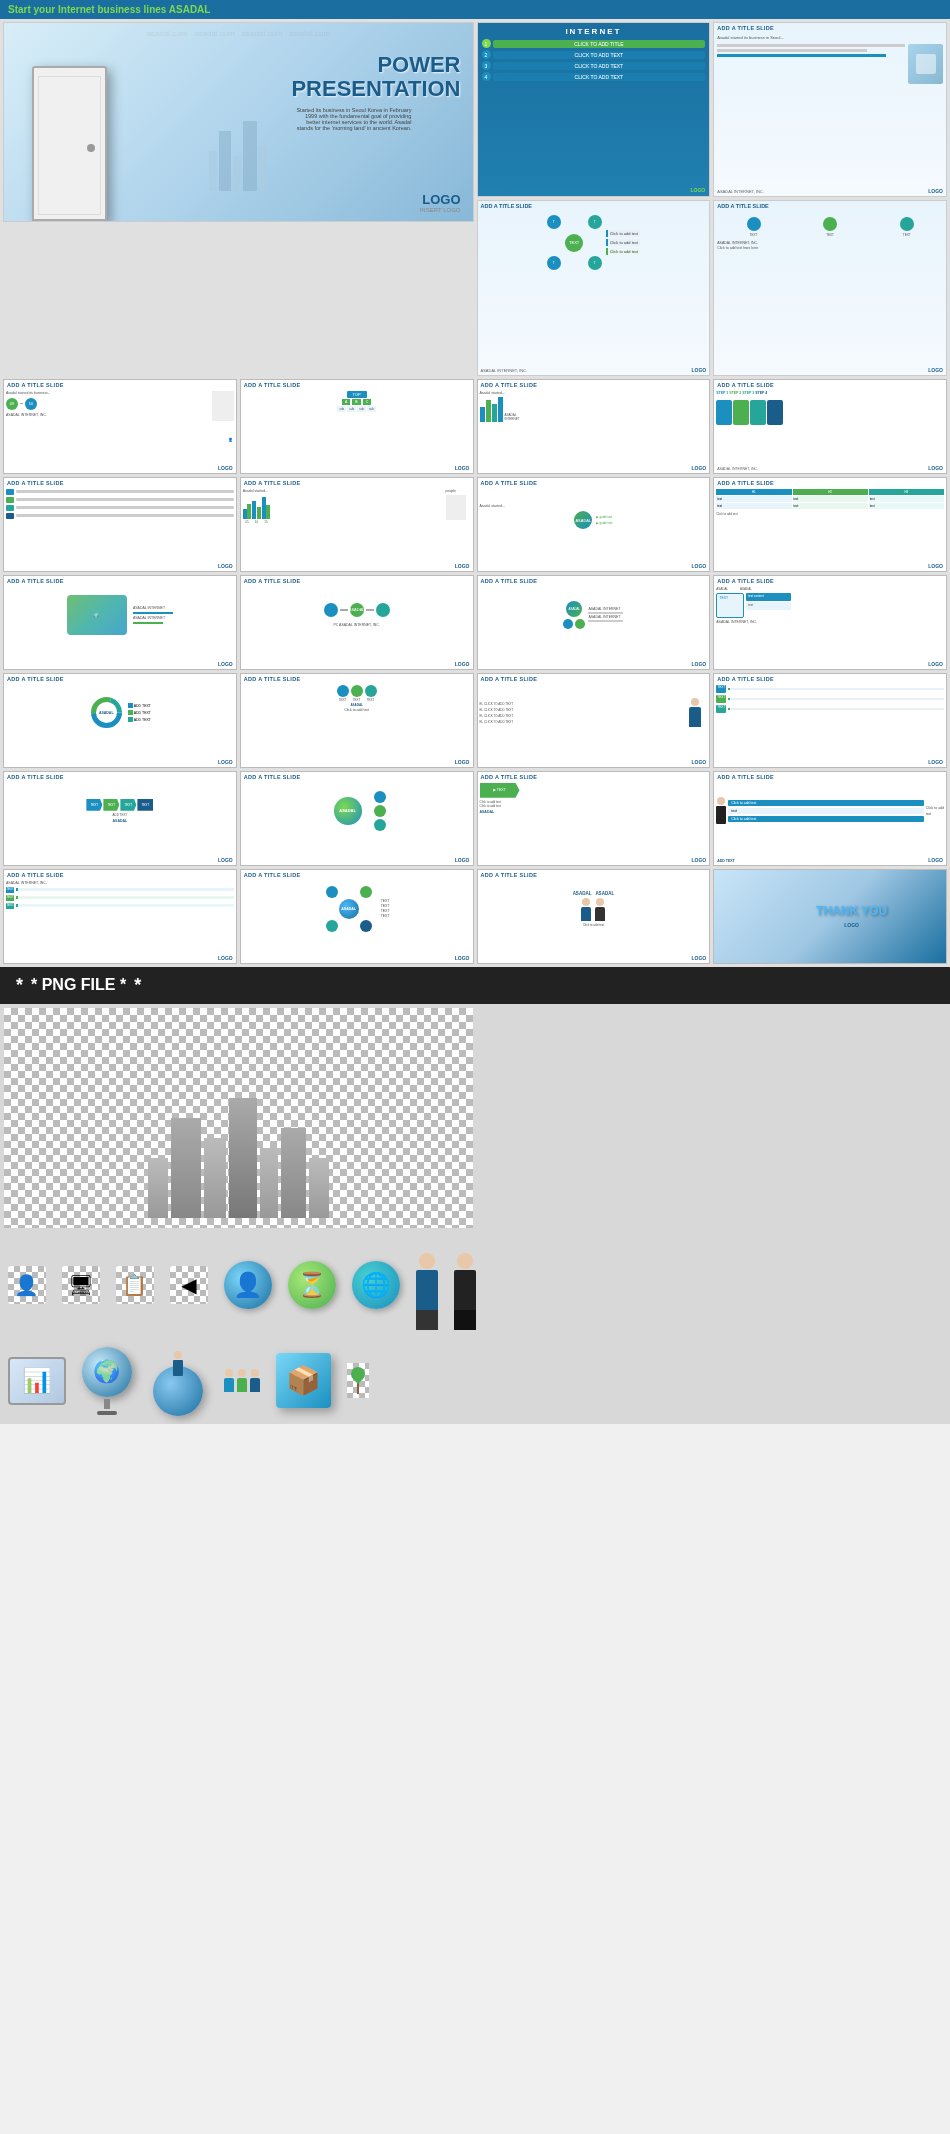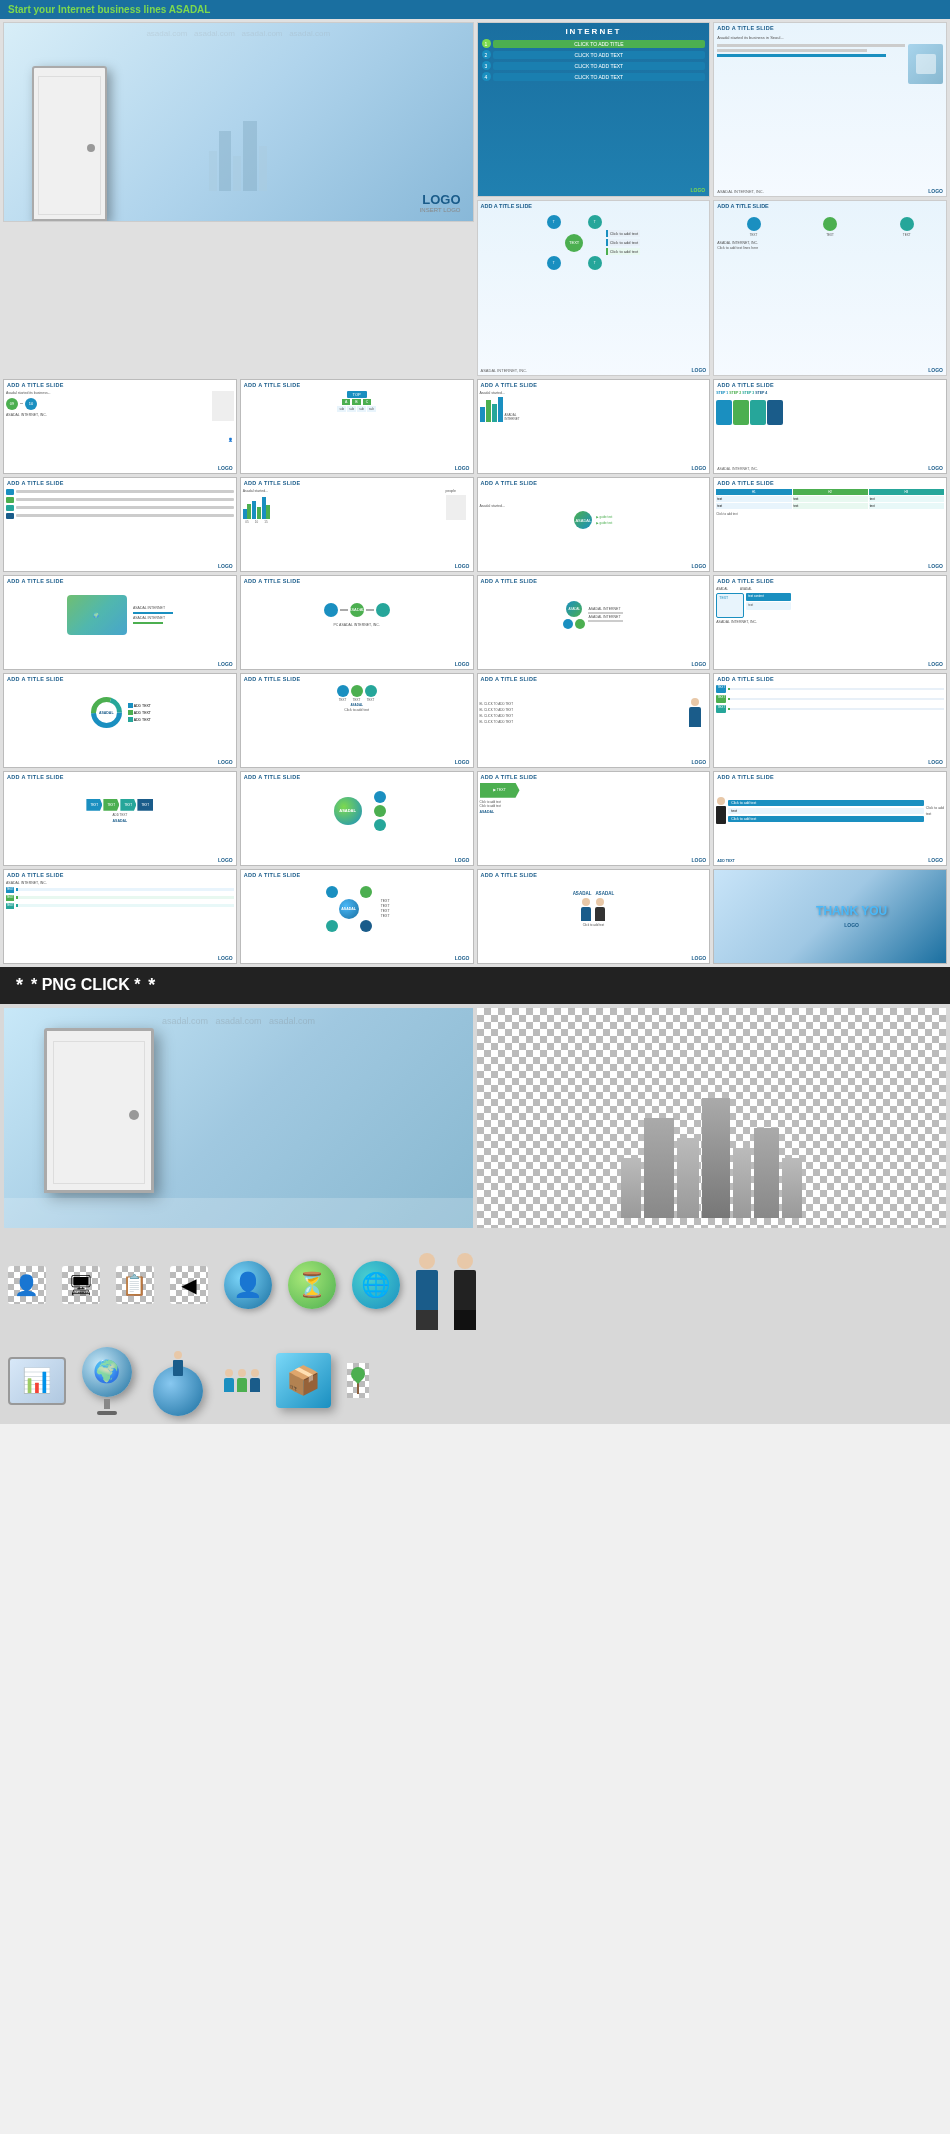--- a/index.html
+++ b/index.html
@@ -122,20 +122,24 @@
     </div>
 
     <div style="position:absolute; left:0; bottom:30px; right:0; height:80px; display:flex; align-items:flex-end; justify-content:center; opacity:0.5; gap:2px;">
       <div style="width:8px; height:40px; background:#aacce0;"></div>
       <div style="width:12px; height:60px; background:#88b0c8;"></div>
       <div style="width:8px; height:35px; background:#aacce0;"></div>
       <div style="width:14px; height:70px; background:#88b0c8;"></div>
       <div style="width:8px; height:45px; background:#aacce0;"></div>
     </div>
 
+    <div class="hero-text-block" style="position:absolute; right:12px; top:30px;">
+      <div style="font-size:22px; font-weight:900; color:#1a5c8a; line-height:1.1; text-shadow:1px 1px 2px rgba(255,255,255,0.8);">POWER<br>PRESENTATION</div>
+      <div style="font-size:5.5px; color:#444; max-width:120px; text-align:right; margin-top:6px;">Started its business in Seoul Korea in February 1999 with the fundamental goal of providing better internet services to the world. Asadal stands for the 'morning land' in ancient Korean.</div>
+    </div>
     <div style="position:absolute; bottom:8px; right:12px; text-align:right;">
       <div style="font-size:13px; font-weight:bold; color:#1a5c8a;">LOGO</div>
       <div style="font-size:6px; color:#888;">INSERT LOGO</div>
     </div>
   </div>
 
   <div class="slide-thumb" style="background:linear-gradient(180deg,#1a6fa0,#2080b0); padding:4px; position:relative;">
     <div style="font-size:8px; font-weight:bold; text-align:center; color:#fff; margin-bottom:3px; letter-spacing:2px;">INTERNET</div>
     <div style="display:flex; align-items:center; margin:2px 0; gap:2px;">
       <div style="width:9px;height:9px;background:#7dd94e;border-radius:50%;display:flex;align-items:center;justify-content:center;font-size:5px;color:#fff;flex-shrink:0;">1</div>
@@ -686,36 +690,26 @@
   <div class="st" style="background:linear-gradient(135deg,#c8e4f8,#a0c8e4,#1a6fa0);padding-left:43px;">
     <div style="width:100%;height:100%;display:flex;flex-direction:column;justify-content:center;align-items:center;gap:4px;">
       <div style="font-size:12px;font-weight:bold;color:#4ab8f8;text-shadow:1px 1px 3px rgba(0,0,0,0.4);">THANK YOU</div>
       <div style="font-size:5px;color:#1a5c8a;font-weight:bold;">LOGO</div>
     </div>
   </div>
 </div>
 
 <div class="section-divider">
   <span class="asterisk">*</span>
-  <span>* PNG CLICK *</span>
+  <span>* PNG FILE *</span>
   <span class="asterisk">*</span>
 </div>
 
 <div style="padding:4px;background:#d8d8d8;display:grid;grid-template-columns:1fr 1fr;gap:4px;">
 
-  <div style="background:linear-gradient(135deg,#c8e8f8,#a0c8e0,#88b8d0);position:relative;min-height:220px;overflow:hidden;">
-    <div style="position:absolute;top:8px;left:0;right:0;display:flex;justify-content:space-around;font-size:9px;color:rgba(120,120,120,0.25);pointer-events:none;">asadal.com &nbsp; asadal.com &nbsp; asadal.com</div>
-
-    <div style="position:absolute;left:40px;top:20px;width:110px;height:165px;background:#f0f0f0;border:3px solid #aaa;border-radius:3px 3px 0 0;box-shadow:5px 5px 15px rgba(0,0,0,0.35);">
-      <div style="position:absolute;right:12px;top:50%;width:10px;height:10px;background:#999;border-radius:50%;"></div>
-      <div style="position:absolute;left:6px;top:10px;right:6px;bottom:6px;border:1px solid #ddd;"></div>
-    </div>
-
-    <div style="position:absolute;bottom:0;left:0;right:0;height:30px;background:rgba(255,255,255,0.2);"></div>
-  </div>
 
   <div style="background:repeating-conic-gradient(#bbb 0% 25%,#fff 0% 50%) 0 0 / 14px 14px;min-height:220px;display:flex;align-items:flex-end;justify-content:center;padding-bottom:10px;">
     <div style="display:flex;align-items:flex-end;gap:3px;">
       <div style="width:20px;height:60px;background:linear-gradient(180deg,#bbb,#999);"></div>
       <div style="width:30px;height:100px;background:linear-gradient(180deg,#aaa,#888);"></div>
       <div style="width:22px;height:80px;background:linear-gradient(180deg,#bbb,#999);"></div>
       <div style="width:28px;height:120px;background:linear-gradient(180deg,#aaa,#777);"></div>
       <div style="width:18px;height:70px;background:linear-gradient(180deg,#bbb,#999);"></div>
       <div style="width:25px;height:90px;background:linear-gradient(180deg,#aaa,#888);"></div>
       <div style="width:20px;height:60px;background:linear-gradient(180deg,#bbb,#999);"></div>

